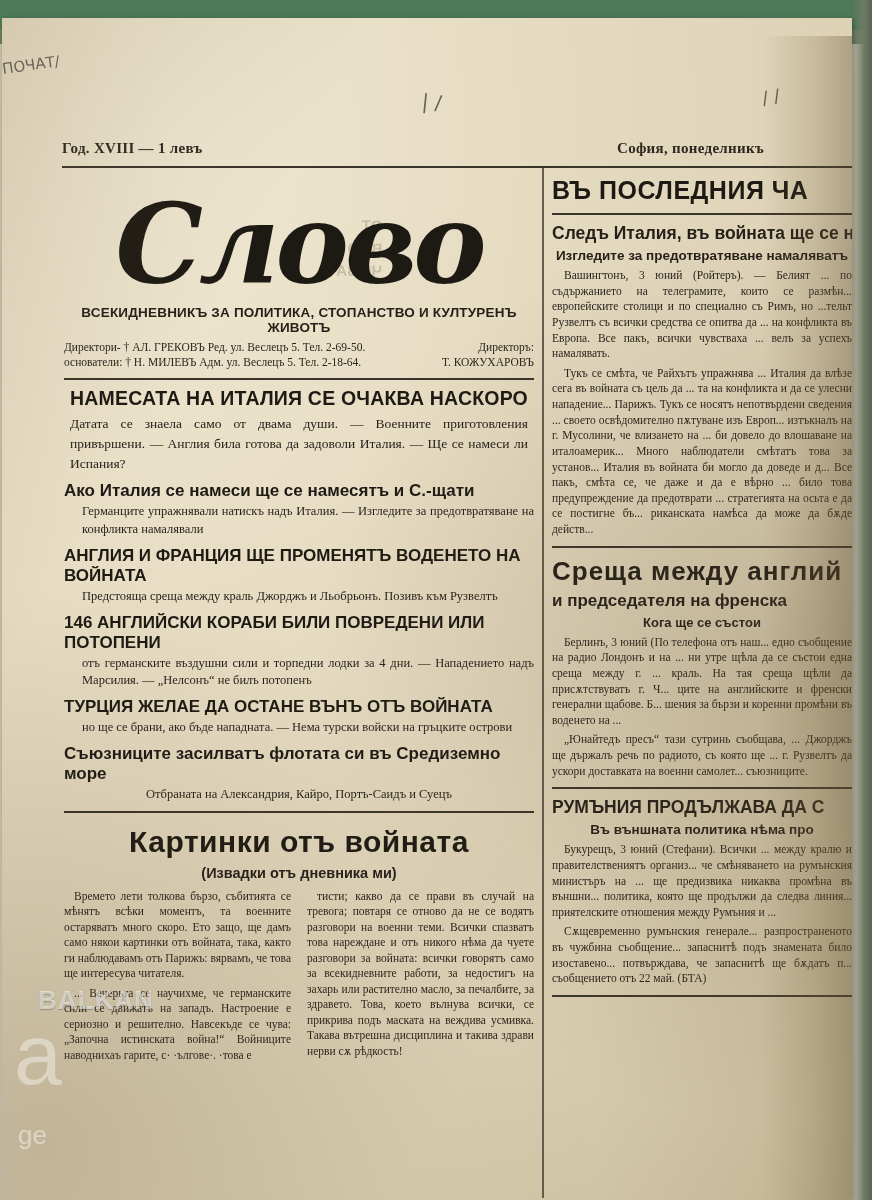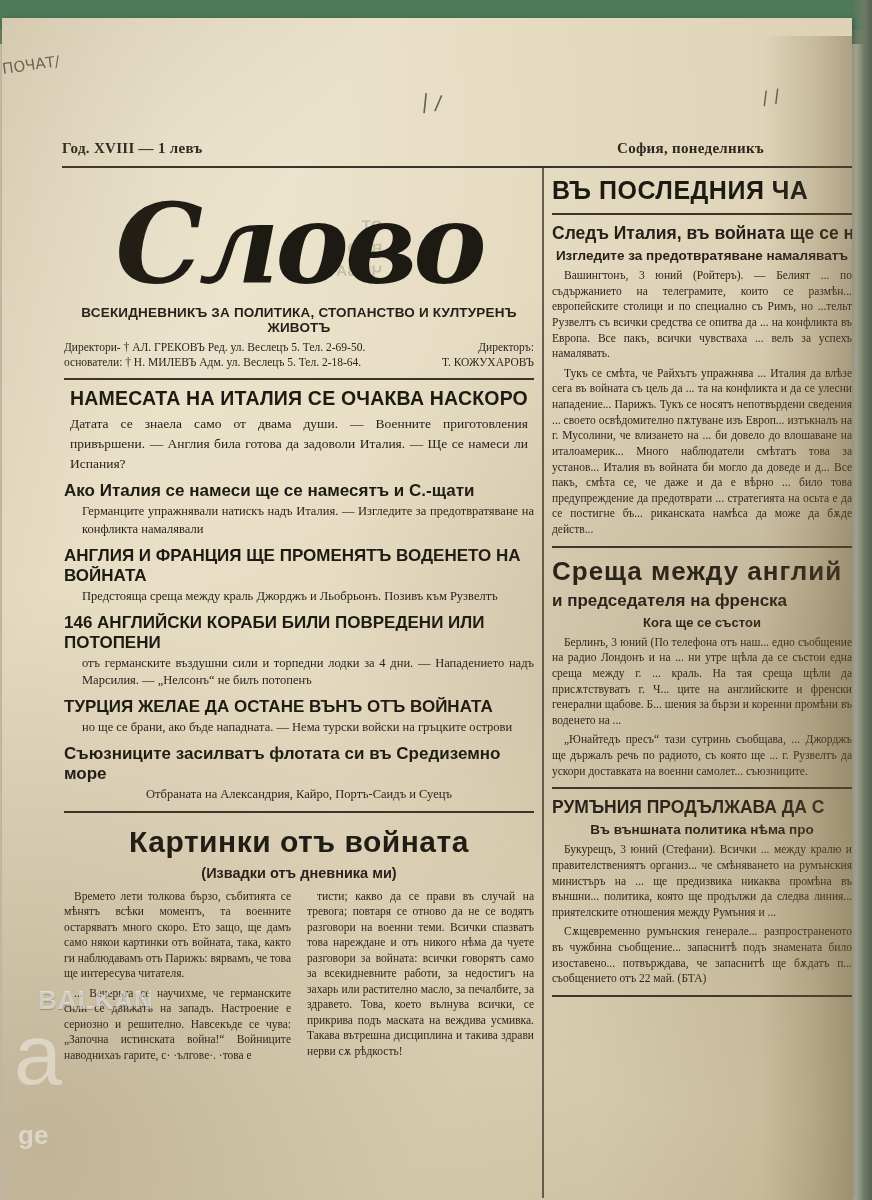--- a/index.html
+++ b/index.html
@@ -279,21 +279,20 @@
     line-height: .8;
     pointer-events: none;
   }
   .wm3 {
     position: absolute;
     left: 18px; top: 1120px;
     font-family: "Liberation Sans", sans-serif;
     font-size: 26px;
     color: rgba(255,255,255,0.45);
     pointer-events: none;
-    font-weight: bold;
   }
   .scribble {
     position: absolute;
     color: #3b3a35;
     font-family: "DejaVu Sans", sans-serif;
     pointer-events: none;
     opacity: .75;
   }
   .fold {
     position: absolute;

